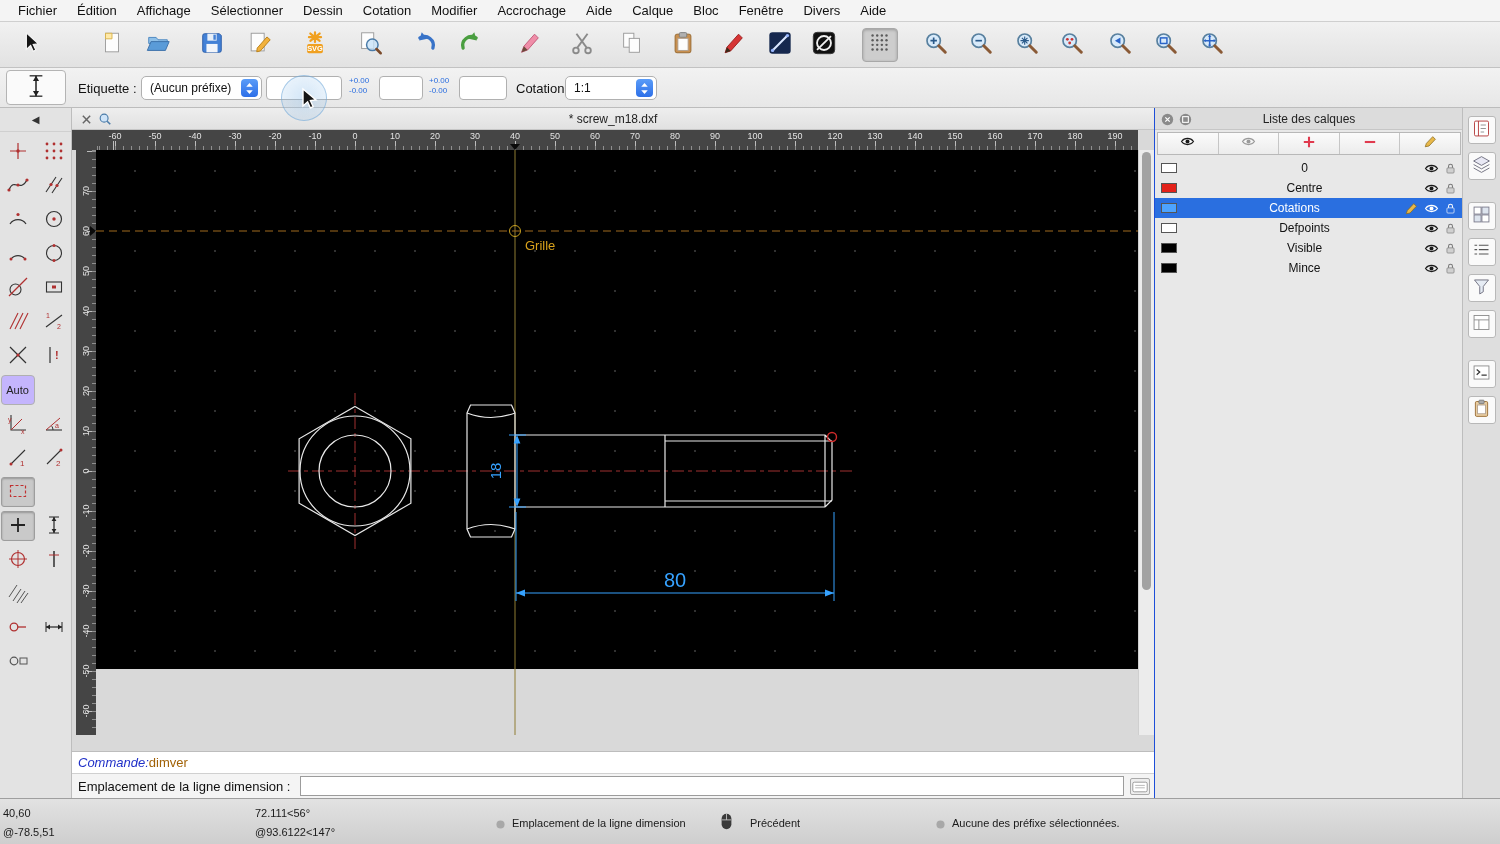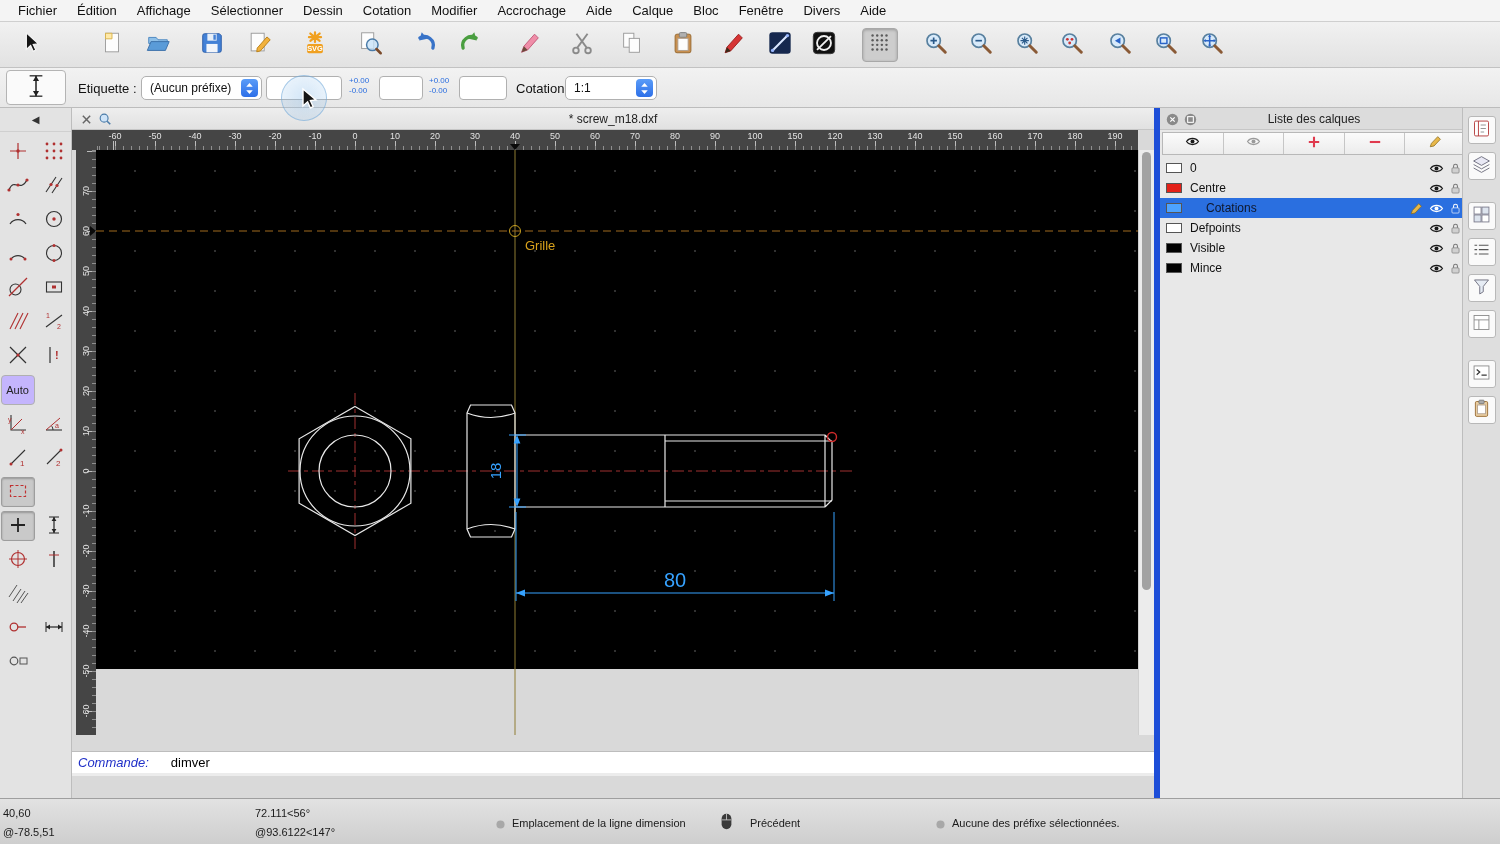--- a/index.html
+++ b/index.html
@@ -86,42 +86,42 @@
 
   .vscroll{position:absolute;left:1066px;top:42px;width:16px;height:585px;background:#ececec;border-left:1px solid #cfcfcf;}
   .vthumb{position:absolute;left:3px;top:2px;width:9px;height:438px;background:#a2a2a2;border-radius:5px;}
   .hscroll-strip{position:absolute;left:0;top:627px;width:1082px;height:16px;background:#ececec;border-top:1px solid #d6d6d6;margin-top:25px;}
   .hthumb{position:absolute;left:183px;top:3px;width:745px;height:9px;background:#9c9c9c;border-radius:5px;}
   .zoom-range{position:absolute;right:6px;top:1px;font-size:12px;color:#111;white-space:nowrap;}
 
   .cmd-history{position:absolute;left:0;top:643px;width:1082px;height:22px;background:#ffffff;
     border-top:1px solid #bdbdbd;display:flex;align-items:center;padding-left:6px;font-size:13px;}
   .cmd-label{color:#2030c8;font-style:italic;}
-  .cmd-value{color:#000000;margin-left:22px;}
+  .cmd-value{color:#a16207;margin-left:0;}
   .prompt-row{position:absolute;left:0;top:665px;width:1082px;height:25px;background:#f4f4f4;
     border-top:1px solid #d0d0d0;}
   .prompt-label{position:absolute;left:6px;top:5px;font-size:13px;color:#111;white-space:nowrap;}
   .prompt-input{position:absolute;left:228px;top:2px;width:824px;height:20px;border:1px solid #9c9c9c;
     background:#fff;font-size:12px;padding:0 4px;outline:none;}
   .prompt-btn{position:absolute;left:1058px;top:4px;width:20px;height:17px;display:flex;align-items:center;
     justify-content:center;border:1px solid #aaa;background:#eee;border-radius:2px;}
 
   
   .layers-panel{position:absolute;left:1154px;top:108px;width:308px;height:690px;background:#e8e8e8;
-    border-left:6px solid #1d4ed8;}
+    border-left:1px solid #1d4ed8;text-align:center;}
   .lp-header{position:absolute;left:0;top:0;width:308px;height:22px;background:#dcdcdc;border-bottom:1px solid #c6c6c6;}
   .lp-circle{position:absolute;top:4px;}
   .lp-title{position:absolute;left:50%;top:4px;transform:translateX(-50%);font-size:12px;color:#222;white-space:nowrap;}
   .lp-toolbar{position:absolute;left:2px;top:24px;width:304px;height:23px;display:flex;
     background:linear-gradient(#fbfbfb,#ececec);border:1px solid #b8b8b8;}
   .lp-tb-btn{flex:1;display:flex;align-items:center;justify-content:center;border-right:1px solid #c6c6c6;}
   .lp-tb-btn:last-child{border-right:none;}
   .layer-list{position:absolute;left:0;top:50px;width:308px;}
   .layer-row{height:20px;display:flex;align-items:center;padding-left:6px;font-size:12px;color:#111;}
-  .layer-row.selected{background:#2a6fe0;color:#0f172a;gap:16px;}
+  .layer-row.selected{background:#2a6fe0;color:#ffffff;gap:16px;}
   .swatch{width:16px;height:10px;border:1px solid #555;margin-right:8px;flex:none;}
   .lname{flex:1;white-space:nowrap;overflow:hidden;}
   .licons{display:flex;gap:5px;margin-right:6px;align-items:center;}
   .licons span{display:flex;align-items:center;}
 
   
   .dock-strip{position:absolute;left:1462px;top:108px;width:38px;height:690px;background:#dedede;
     border-left:1px solid #bdbdbd;display:flex;flex-direction:column;align-items:center;}
   .dk-btn{width:28px;height:28px;background:#fafafa;border:1px solid #b8b8b8;border-radius:3px;
     display:flex;align-items:center;justify-content:center;margin-top:8px;}
@@ -695,20 +695,30 @@
       </div>
     <div class="hscroll-strip">
       <div class="hthumb"></div>
       <span class="zoom-range">10 &lt; 100</span>
     </div>
 
     <div class="cmd-history">
       <span class="cmd-label">Commande:</span>
       <span class="cmd-value">dimver</span>
     </div>
+    <div class="prompt-row">
+      <span class="prompt-label">Emplacement de la ligne dimension :</span>
+      <input class="prompt-input" value="" style="">
+      <span class="prompt-btn">
+          <svg viewBox="0 0 20 14" width="16" height="12">
+            <rect x="1" y="1" width="18" height="12" rx="2" fill="#fff" stroke="#888"></rect>
+            <path d="M4 5 h12 M4 8 h12" stroke="#aaa"></path>
+          </svg>
+        </span>
+    </div>
   </div>
 
   <div class="layers-panel">
     <div class="lp-header">
       <span class="lp-circle" style="left:6px"><svg viewBox="0 0 16 16" width="13" height="13">
             <circle cx="8" cy="8" r="7" fill="#8a8a8a"></circle>
             <path d="M5.3 5.3 L10.7 10.7 M10.7 5.3 L5.3 10.7" stroke="#fff" stroke-width="1.5"></path>
           </svg></span>
       <span class="lp-circle" style="left:24px"><svg viewBox="0 0 16 16" width="13" height="13">
             <circle cx="8" cy="8" r="7" fill="#8a8a8a"></circle>

